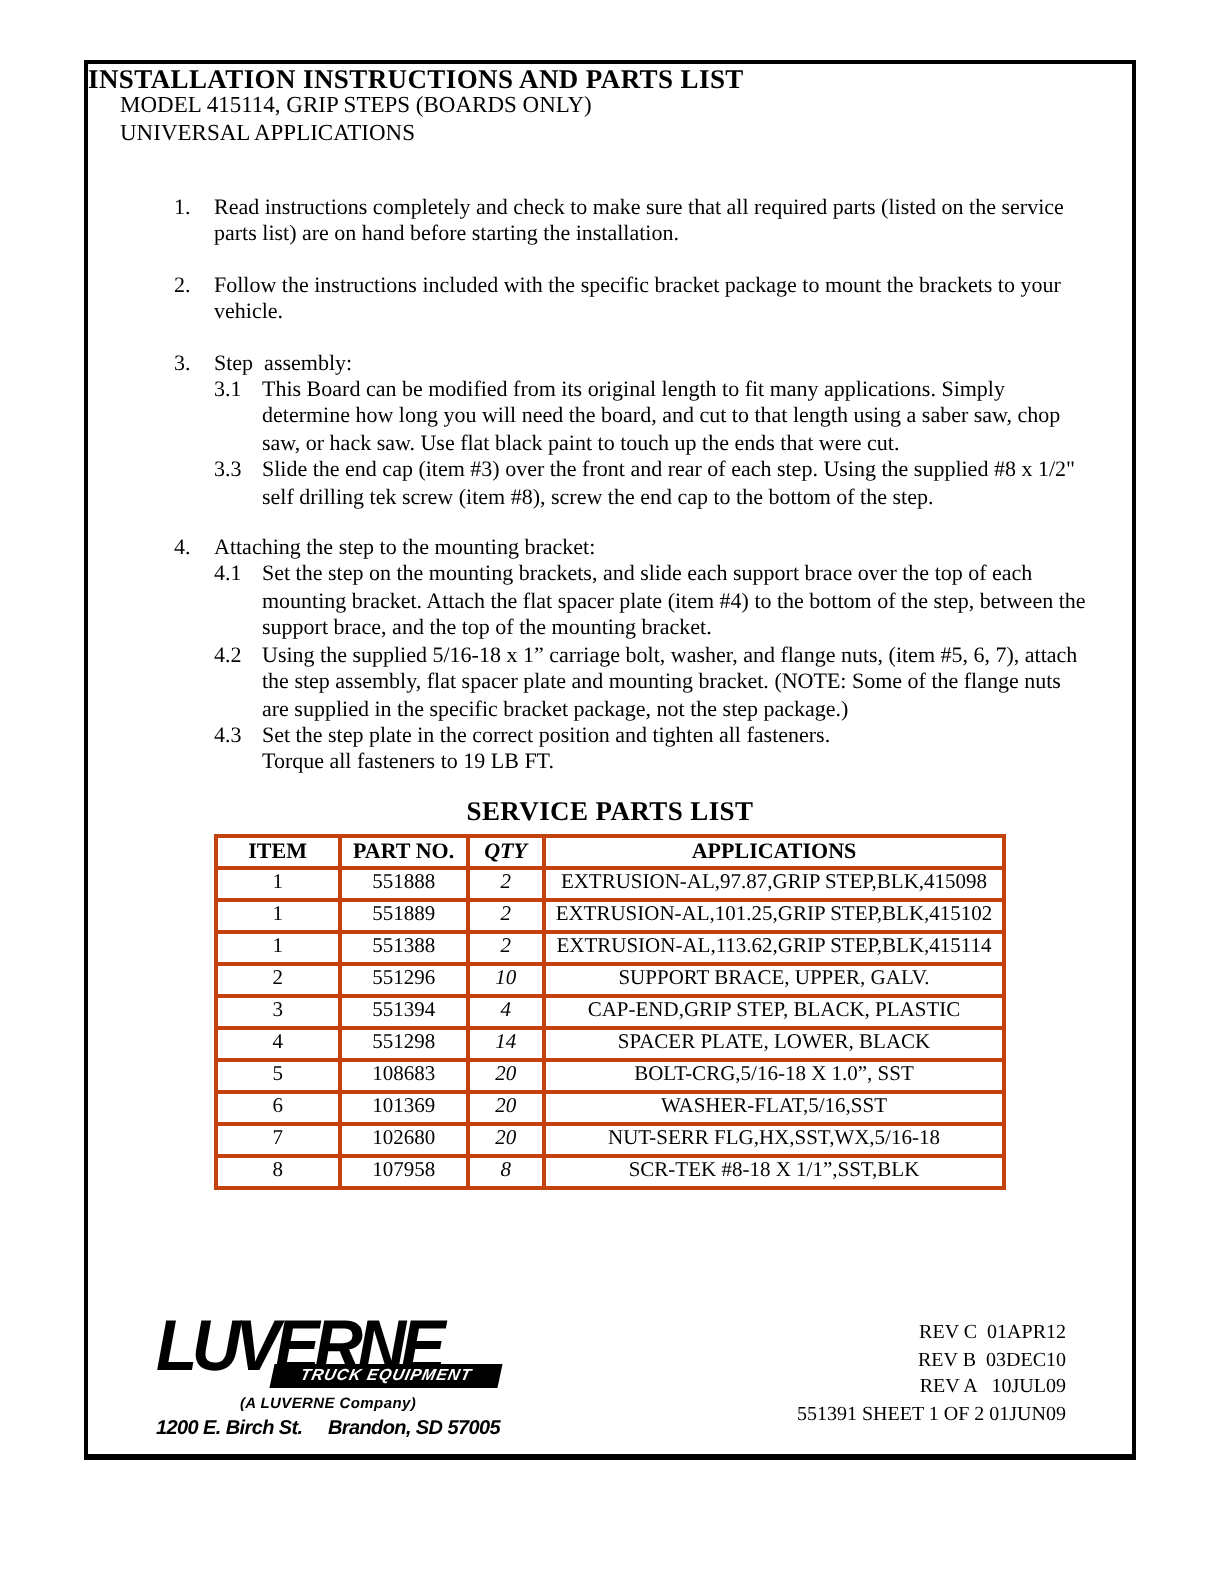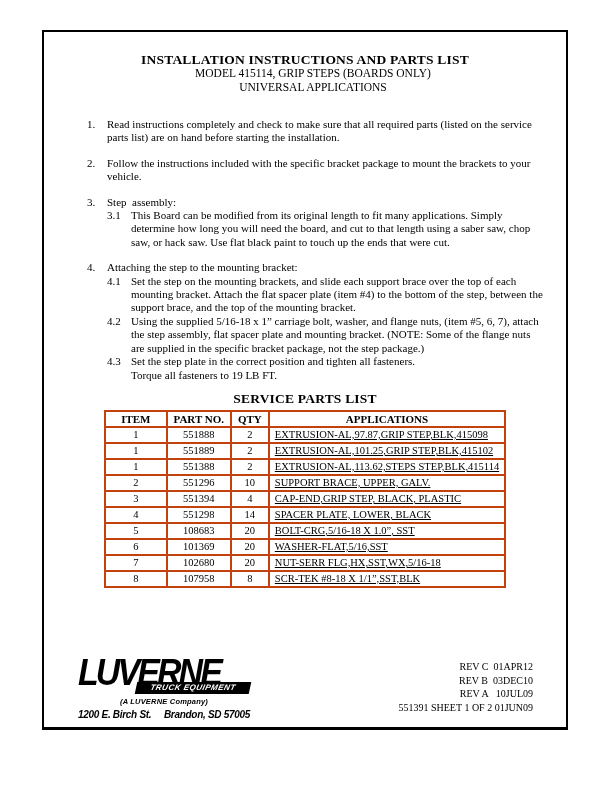--- a/index.html
+++ b/index.html
@@ -7,21 +7,21 @@
   body {
     width:612px; height:792px;
     font-family:"Liberation Serif", serif;
     color:#000;
   }
   .page { position:relative; width:612px; height:792px; background:#fff; overflow:hidden; }
   .frame {
     position:absolute; left:42px; top:30px; width:526px; height:700px;
     border:2px solid #000; border-bottom-width:3px; background:#fff;
   }
-  .doc-header { margin-top:20px; text-align:center; }
+  .doc-header { margin-top:0; }
   .doc-title { font-size:13.5px; font-weight:bold; line-height:15px; letter-spacing:0.2px; }
   .doc-subtitle { font-size:11.5px; line-height:13.5px;padding-left:16px; }
 
   .instructions { margin-top:24px; padding-left:43px; padding-right:20px; font-size:11px; line-height:13.4px; }
   .item { display:flex; margin-top:12px; }
   .item:first-child { margin-top:0; }
   .num { flex:0 0 20px; }
   .itext { flex:1; white-space:pre-wrap; }
   .subitem { display:flex; padding-left:20px; }
   .subnum { flex:0 0 24px; }
@@ -29,22 +29,22 @@
   .note { font-weight:normal; }
 
   .parts-title { text-align:center; font-size:13.5px; font-weight:bold; margin-top:9px; letter-spacing:0.2px; }
   .parts-table { border-collapse:collapse; margin:3px auto 0 auto; font-size:10.5px; }
   .parts-table th, .parts-table td {
     border:2px solid #c2410c; padding:1px 5px; line-height:12px; text-align:center;
   }
   .parts-table th { font-size:11px; font-weight:bold; }
   .parts-table .col0 { width:62px; }
   .parts-table .col1 { width:64px; }
-  .parts-table .col2 { width:38px; }
-  .parts-table td.col3 { text-align:left; width:202px; white-space:nowrap;text-decoration:underline; }
+  .parts-table .col2 { width:38px;font-style:italic; }
+  .parts-table td.col3 { text-align:center; width:202px; white-space:nowrap; }
 
   .footer {
     position:absolute; left:34px; right:33px; bottom:7px;
     display:flex; justify-content:space-between; align-items:flex-end;
   }
   .logo-block { width:172px; }
   .logo-word {
     font-family:"Liberation Sans", sans-serif; font-weight:bold; font-style:italic;
     font-size:36px; line-height:29px; letter-spacing:-3px;
     transform:scaleX(0.94); transform-origin:left bottom; color:#000;
@@ -88,20 +88,24 @@
           <span class="num">2.</span>
           <span class="itext">Follow the instructions included with the specific bracket package to mount the brackets to your vehicle.</span>
         </div>
         <div class="item">
           <span class="num">3.</span>
           <span class="itext">Step  assembly:</span>
         </div>
         <div class="subitem">
           <span class="subnum">3.1</span>
           <span class="subtext"><span>This Board can be modified from its original length to fit many applications. Simply determine how long you will need the board, and cut to that length using a saber saw, chop saw, or hack saw. Use flat black paint to touch up the ends that were cut.</span></span>
+        </div>
+        <div class="subitem">
+          <span class="subnum">3.3</span>
+          <span class="subtext"><span>Slide the end cap (item #3) over the front and rear of each step. Using the supplied #8 x 1/2" self drilling tek screw (item #8), screw the end cap to the bottom of the step.</span></span>
         </div>
         <div class="item">
           <span class="num">4.</span>
           <span class="itext">Attaching the step to the mounting bracket:</span>
         </div>
         <div class="subitem">
           <span class="subnum">4.1</span>
           <span class="subtext"><span>Set the step on the mounting brackets, and slide each support brace over the top of each mounting bracket. Attach the flat spacer plate (item #4) to the bottom of the step, between the support brace, and the top of the mounting bracket.</span></span>
         </div>
         <div class="subitem">
@@ -136,21 +140,21 @@
           <tr>
             <td class="col0">1</td>
             <td class="col1">551889</td>
             <td class="col2">2</td>
             <td class="col3">EXTRUSION-AL,101.25,GRIP STEP,BLK,415102</td>
           </tr>
           <tr>
             <td class="col0">1</td>
             <td class="col1">551388</td>
             <td class="col2">2</td>
-            <td class="col3">EXTRUSION-AL,113.62,STEPS STEP,BLK,415114</td>
+            <td class="col3">EXTRUSION-AL,113.62,GRIP STEP,BLK,415114</td>
           </tr>
           <tr>
             <td class="col0">2</td>
             <td class="col1">551296</td>
             <td class="col2">10</td>
             <td class="col3">SUPPORT BRACE, UPPER, GALV.</td>
           </tr>
           <tr>
             <td class="col0">3</td>
             <td class="col1">551394</td>

